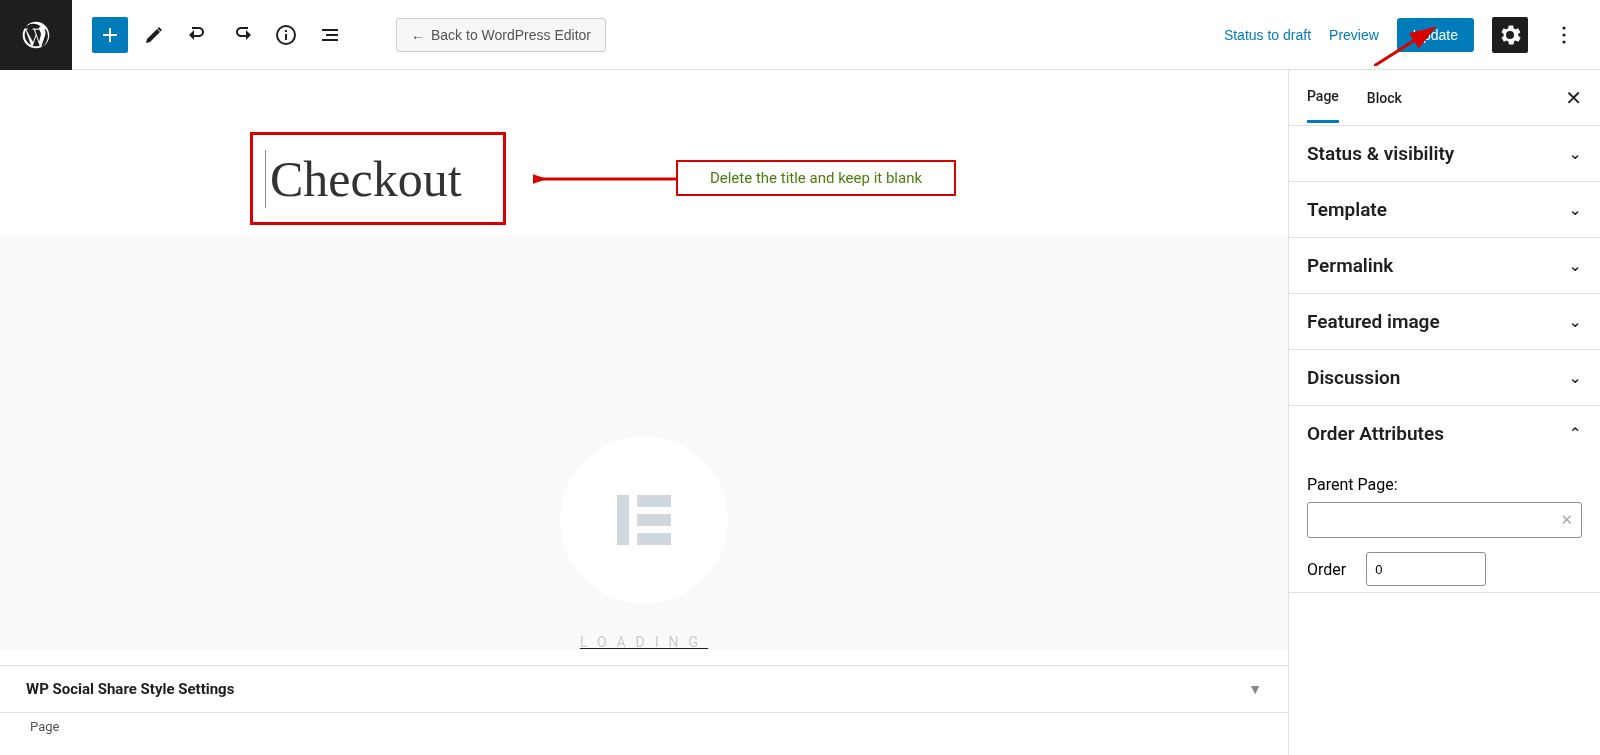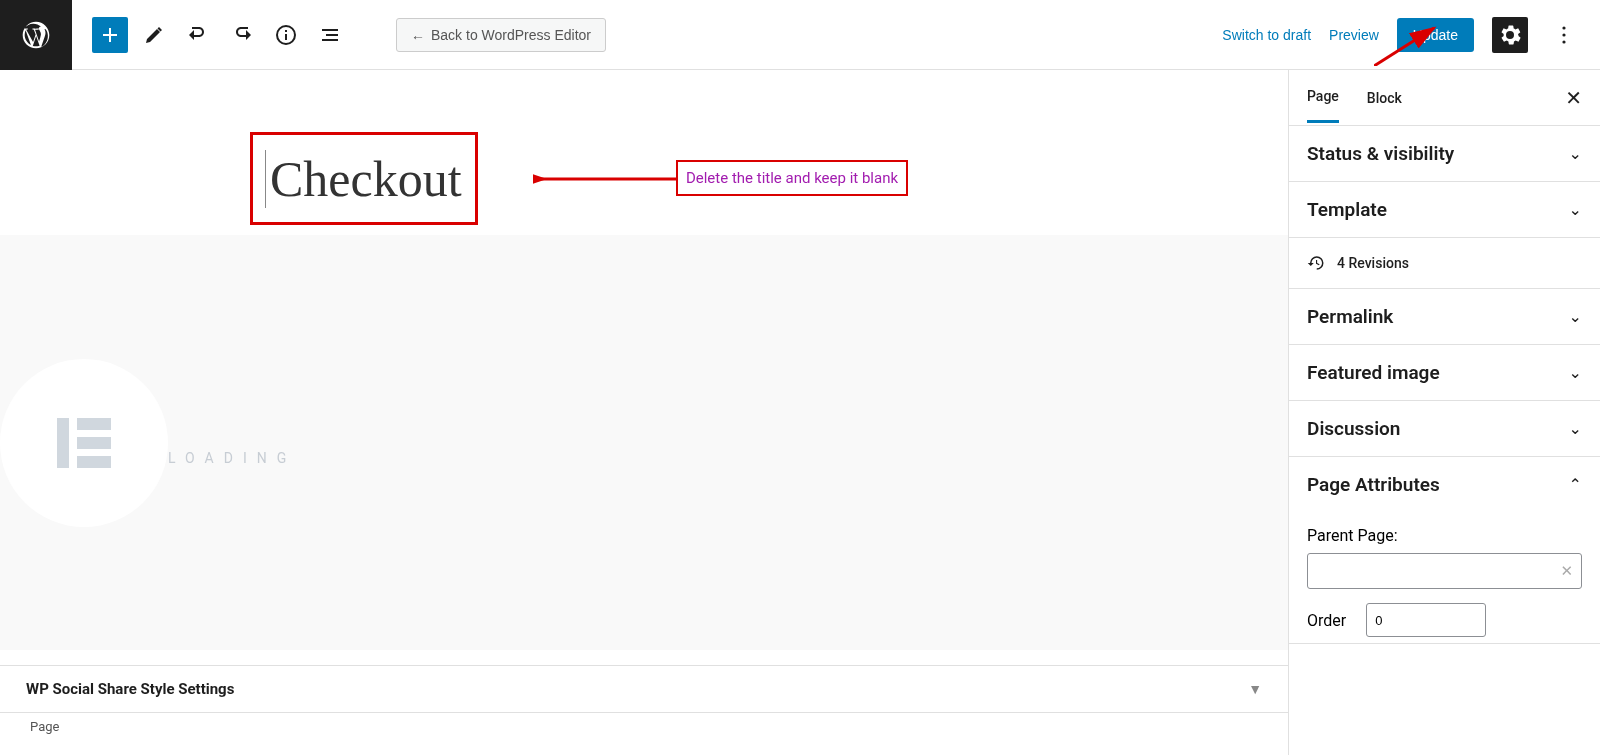--- a/index.html
+++ b/index.html
@@ -14,26 +14,26 @@
 .icon-btn.primary svg { fill: #fff; }
 .icon-btn.dark { background: #1e1e1e; }
 .icon-btn.dark svg { fill: #fff; }
 .back-btn { margin-left: 40px; border: 1px solid #ccc; background: #f6f7f7; border-radius: 3px; padding: 8px 14px; font-size: 14px; cursor: pointer; color: #555; display: inline-flex; align-items: center; gap: 6px; }
 .spacer { flex: 1; }
 .right-actions { display: flex; align-items: center; gap: 18px; padding-right: 18px; }
 .link-btn { color: #007cba; font-size: 14px; background: none; border: none; cursor: pointer; }
 .update-btn { background: #007cba; color: #fff; border: none; border-radius: 3px; padding: 9px 16px; font-size: 14px; cursor: pointer; }
 .main { display: flex; height: 685px; }
 .editor { flex: 1; position: relative; overflow: hidden; }
-.title-wrap { position: absolute; left: 250px; top: 62px; width: 228px; height: 93px; border: 3px solid #d90000; display: flex; align-items: center; padding-left: 12px; }
+.title-wrap { position: absolute; left: 250px; top: 62px; width: 256px; height: 93px; border: 3px solid #d90000; display: flex; align-items: center; padding-left: 12px; }
 .title-text { font-family: Georgia, "Times New Roman", serif; font-size: 50px; font-weight: 300; color: #333; border-left: 1px solid #888; padding-left: 4px; }
-.ann-box { position: absolute; left: 676px; top: 90px; width: 232px; height: 36px; border: 2px solid #d90000; display: flex; align-items: center; justify-content: center; color: #a21caf; font-size: 15px; }
+.ann-box { position: absolute; left: 676px; top: 90px; width: 280px; height: 36px; border: 2px solid #d90000; display: flex; align-items: center; justify-content: center; color: #4d7c0f; font-size: 15px; }
 .arrow-red { position: absolute; left: 533px; top: 101px; }
 .arrow-red-up { position: absolute; left: 1374px; top: 22px; }
-.elementor-area { position: absolute; top: 165px; left: 0; right: 0; height: 415px; background: #f9f9f9; display: flex; flex-direction: row; align-items: center; justify-content: flex-start; }
+.elementor-area { position: absolute; top: 165px; left: 0; right: 0; height: 415px; background: #f9f9f9; display: flex; flex-direction: column; align-items: center; justify-content: flex-end; text-decoration: underline; }
 .el-circle { width: 168px; height: 168px; border-radius: 50%; background: #fff; display: flex; align-items: center; justify-content: center; }
 .el-icon { width: 70px; height: 70px; position: relative; }
 .loading-text { margin-top: 30px; letter-spacing: 10px; color: #c7cdd4; font-size: 14px; }
 .meta-box { position: absolute; top: 595px; left: 0; right: 0; border-top: 1px solid #e0e0e0; border-bottom: 1px solid #e0e0e0; height: 48px; display: flex; align-items: center; justify-content: space-between; padding: 0 26px; font-size: 15px; font-weight: 700; }
 .mb-caret { color: #888; font-size: 14px; }
 .footer-txt { position: absolute; top: 649px; left: 30px; font-size: 13px; color: #555; }
 .sidebar { width: 312px; border-left: 1px solid #e0e0e0; display: flex; flex-direction: column; }
 .tabs { display: flex; align-items: center; border-bottom: 1px solid #e0e0e0; height: 56px; padding: 0 18px; position: relative; }
 .tab { font-size: 14px; padding: 16px 0; margin-right: 28px; cursor: pointer; font-weight: 500; }
 .tab.active { border-bottom: 3px solid #007cba; }
@@ -89,21 +89,21 @@
           <path d="M4 6h16v2H4zm4 5h12v2H8zm-4 5h16v2H4z"></path>
         </svg>
     </button>
     <button class="back-btn">
       <span>←</span>
       <span>Back to WordPress Editor</span>
     </button>
   </div>
   <div class="spacer"></div>
   <div class="right-actions">
-    <button class="link-btn">Switch to draft</button>
+    <button class="link-btn">Status to draft</button>
     <button class="link-btn">Preview</button>
     <button class="update-btn">Update</button>
     <button class="icon-btn dark">
       <svg viewBox="0 0 24 24">
           <path d="M12 8a4 4 0 100 8 4 4 0 000-8zm8.5 4c0 .3 0 .6-.1.9l2 1.6c.2.1.2.4.1.6l-1.9 3.3c-.1.2-.4.3-.6.2l-2.4-1c-.5.4-1 .7-1.6.9l-.4 2.5c0 .2-.2.4-.5.4h-3.8c-.2 0-.4-.2-.5-.4l-.4-2.5c-.6-.2-1.1-.5-1.6-.9l-2.4 1c-.2.1-.5 0-.6-.2L3.6 15.1c-.1-.2-.1-.5.1-.6l2-1.6c0-.3-.1-.6-.1-.9s0-.6.1-.9l-2-1.6c-.2-.1-.2-.4-.1-.6l1.9-3.3c.1-.2.4-.3.6-.2l2.4 1c.5-.4 1-.7 1.6-.9l.4-2.5c0-.2.2-.4.5-.4h3.8c.2 0 .4.2.5.4l.4 2.5c.6.2 1.1.5 1.6.9l2.4-1c.2-.1.5 0 .6.2l1.9 3.3c.1.2.1.5-.1.6l-2 1.6c0 .3.1.6.1.9z"></path>
         </svg>
     </button>
     <button class="icon-btn">
       <svg viewBox="0 0 24 24">
           <circle cx="12" cy="5" r="1.6"></circle>
@@ -166,40 +166,34 @@
       <div class="close-x">✕</div>
     </div>
     <div class="panel">
       <span class="p-title">Status &amp; visibility</span>
       <span class="chev">⌄</span>
     </div>
     <div class="panel">
       <span class="p-title">Template</span>
       <span class="chev">⌄</span>
     </div>
-    <div class="panel-row">
-      <svg width="18" height="18" viewBox="0 0 24 24">
-          <path d="M13 3a9 9 0 00-9 9H1l4 4 4-4H6a7 7 0 117 7v2a9 9 0 000-18zm-1 5v5l4 2 .8-1.4-3.3-1.7V8H12z" fill="#1e1e1e"></path>
-        </svg>
-      <span>4 Revisions</span>
-    </div>
     <div class="panel">
       <span class="p-title">Permalink</span>
       <span class="chev">⌄</span>
     </div>
     <div class="panel">
       <span class="p-title">Featured image</span>
       <span class="chev">⌄</span>
     </div>
     <div class="panel">
       <span class="p-title">Discussion</span>
       <span class="chev">⌄</span>
     </div>
     <div class="panel" style="border-bottom:none">
-      <span class="p-title">Page Attributes</span>
+      <span class="p-title">Order Attributes</span>
       <span class="chev">⌃</span>
     </div>
     <div class="panel-body">
       <label class="field-label">Parent Page:</label>
       <div class="combo">
         <span class="combo-x">✕</span>
       </div>
       <div class="order-row">
         <label class="field-label" style="margin:0">Order</label>
         <input class="order-input" value="0" style="">

